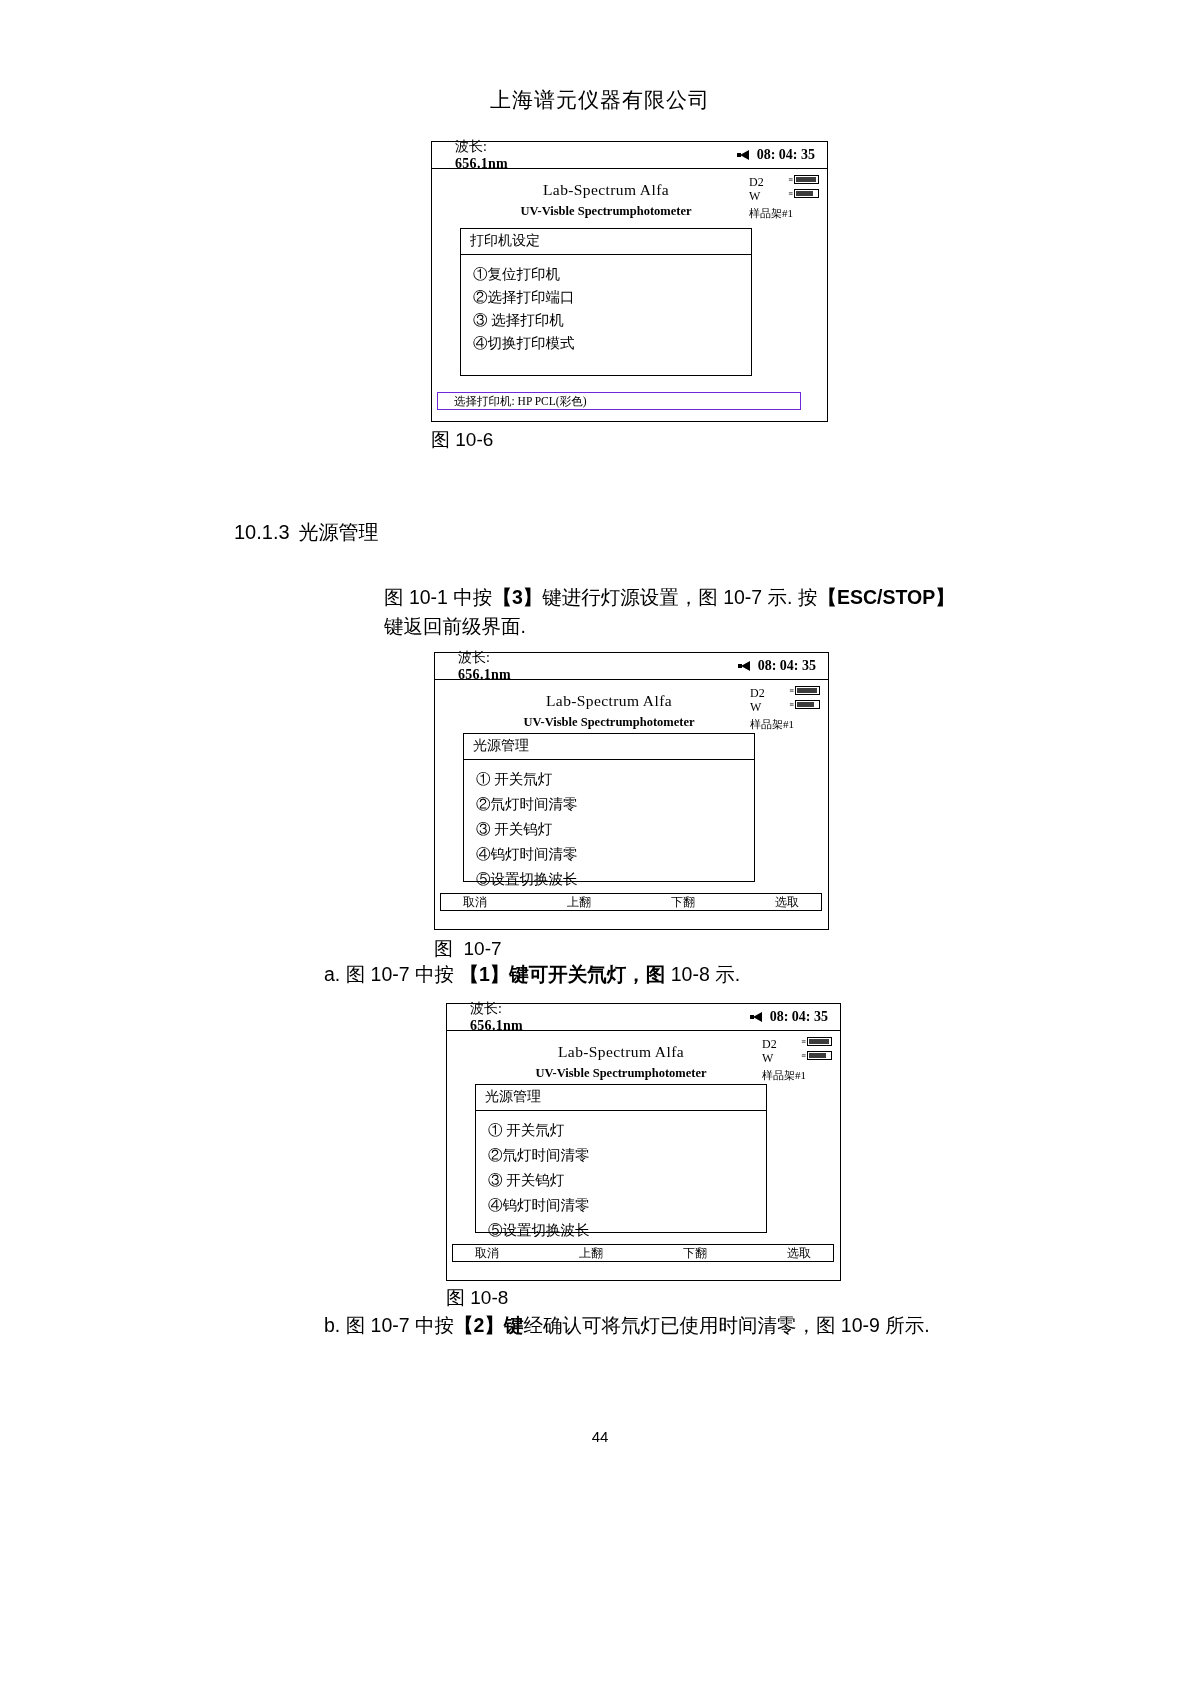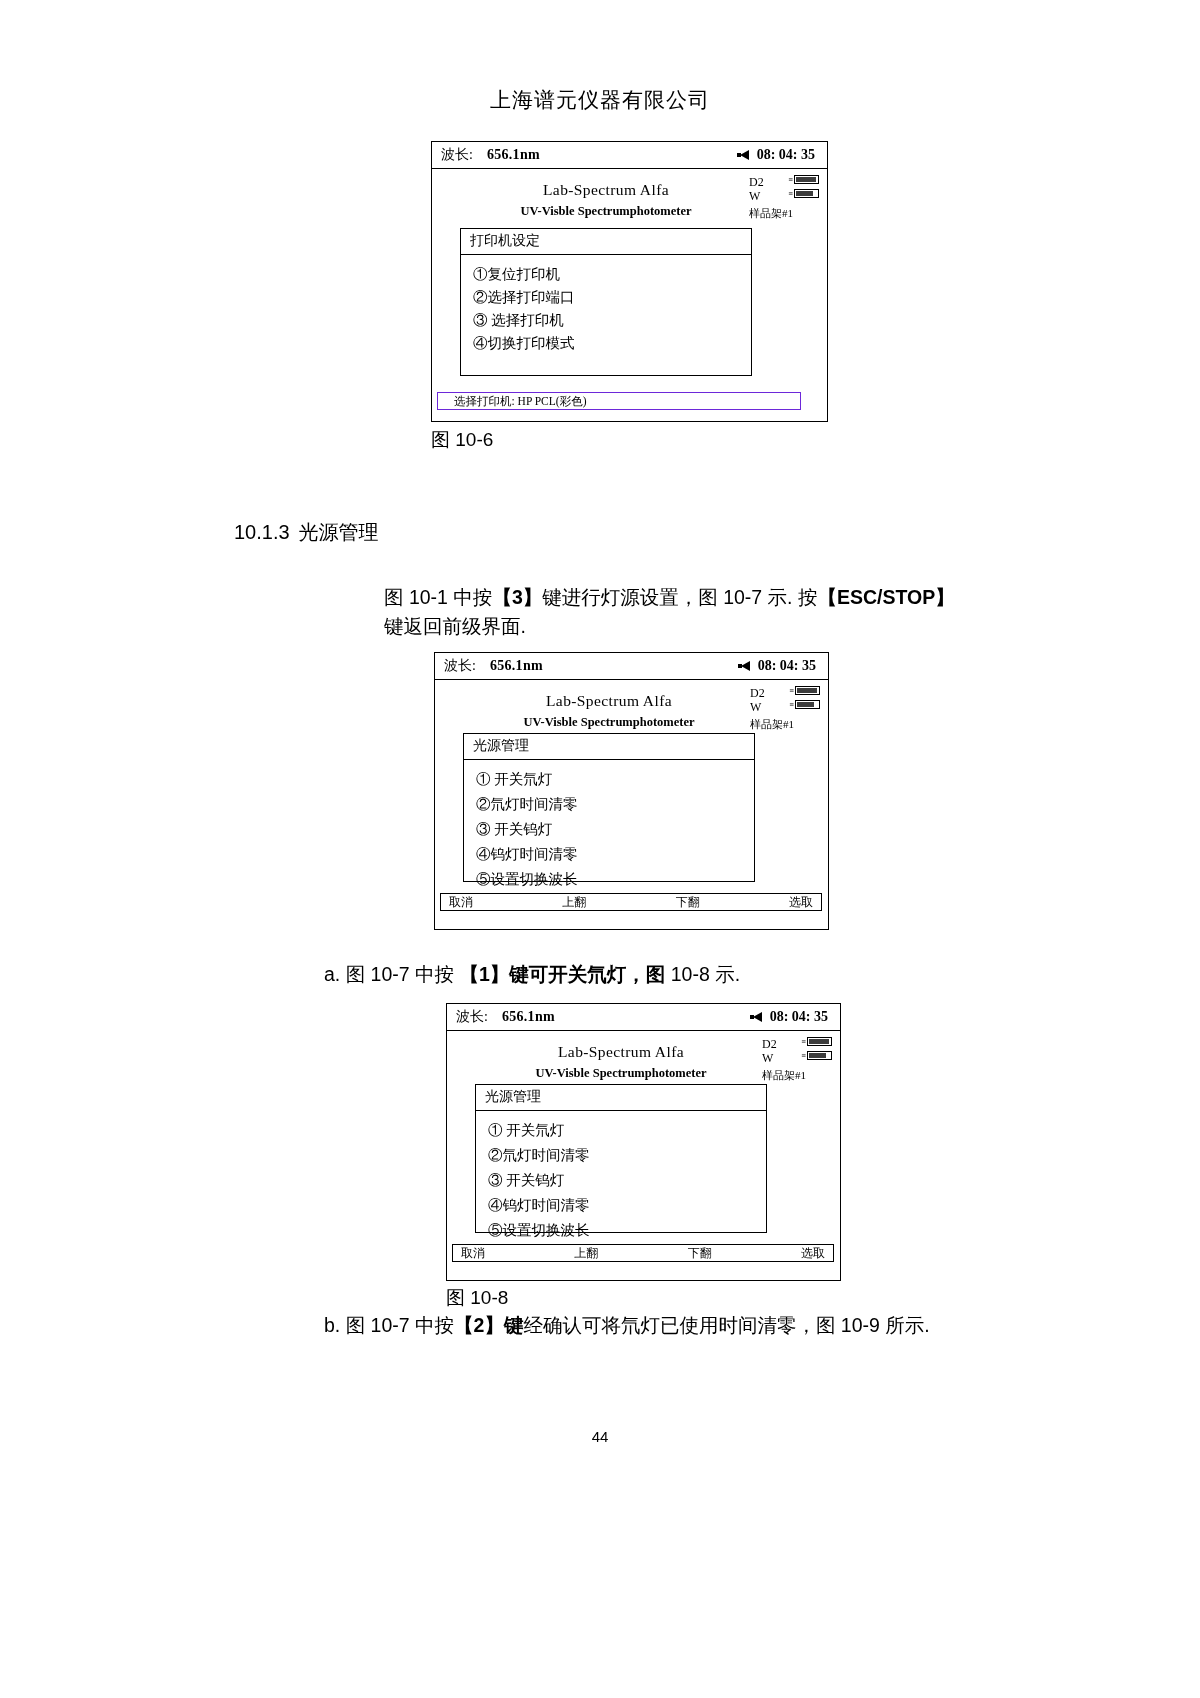--- a/index.html
+++ b/index.html
@@ -15,21 +15,21 @@
 
   
   .screen { position:absolute; border:1px solid #000; background:#fff; }
   #screen1 { left:365px; top:141px; width:397px; height:281px; }
   #screen2 { left:368px; top:652px; width:395px; height:278px; }
   #screen3 { left:380px; top:1003px; width:395px; height:278px; }
 
   .screen-topbar { position:absolute; top:0; left:0; right:0; height:27px;
                    border-bottom:1px solid #000; display:flex; align-items:center;
                    justify-content:space-between; padding:0 12px 0 9px; font-size:14px; }
-  .topbar-left { display:flex; align-items:baseline; }
+  .topbar-left { display:flex; align-items:baseline;flex-direction:column; }
   .wl-label { font-size:14px; }
   .wl-value { margin-left:14px; font-weight:700; letter-spacing:.3px; }
   .topbar-right { display:flex; align-items:center; }
   .time-text { font-weight:700; white-space:pre; }
 
   .speaker-icon { position:relative; display:inline-block; width:13px; height:12px; margin-right:7px; }
   .speaker-icon::before { content:""; position:absolute; left:0; top:4px; width:4px; height:4px; background:#000; }
   .speaker-icon::after  { content:""; position:absolute; left:3px; top:1px; width:0; height:0;
                           border-top:5px solid transparent; border-bottom:5px solid transparent;
                           border-right:9px solid #000; }
@@ -55,21 +55,21 @@
   .menu-items { display:flex; flex-direction:column; padding:10px 12px 0 12px; font-size:14.5px; }
   #screen1 .menu-items { gap:4px; }
   #screen2 .menu-items, #screen3 .menu-items { gap:6px; }
   .menu-item { white-space:pre; }
 
   .statusbar { position:absolute; left:5px; right:26px; bottom:11px; height:18px;
                border:1px solid #6d28d9; font-size:11.5px; padding:1px 16px; white-space:pre; }
 
   .softkeys { position:absolute; left:5px; right:6px; bottom:18px; height:18px;
               border:1px solid #000; display:flex; align-items:center;
-              justify-content:space-between; padding:0 8px; font-size:12px; }
+              justify-content:space-between; padding:0 22px; font-size:12px; }
 
   
   .caption { position:absolute; text-align:left; font-size:19px; white-space:pre;
              font-family:"Liberation Sans",sans-serif; }
   #caption1 { left:365px; top:427px; width:397px; }
   #caption2 { left:368px; top:936px; width:395px; }
   #caption3 { left:380px; top:1285px; width:395px; }
 
   
   .section-heading { position:absolute; left:168px; top:519px; font-size:20px; }
@@ -189,20 +189,21 @@
         <div class="menu-item">⑤设置切换波长</div>
       </div>
     </div>
     <div class="softkeys">
       <span class="softkey">取消</span>
       <span class="softkey">上翻</span>
       <span class="softkey">下翻</span>
       <span class="softkey">选取</span>
     </div>
   </div>
+  <div class="caption" id="caption2">图  10-7</div>
 
   <p class="para" id="item-a"><span>a. 图 10-7 中按 </span><b>【1】键可开关氘灯，图</b><span> 10-8 示.</span></p>
 
   <div class="screen" id="screen3">
     <div class="screen-topbar">
       <div class="topbar-left">
         <span class="wl-label">波长:</span>
         <span class="wl-value">656.1nm</span>
       </div>
       <div class="topbar-right">

